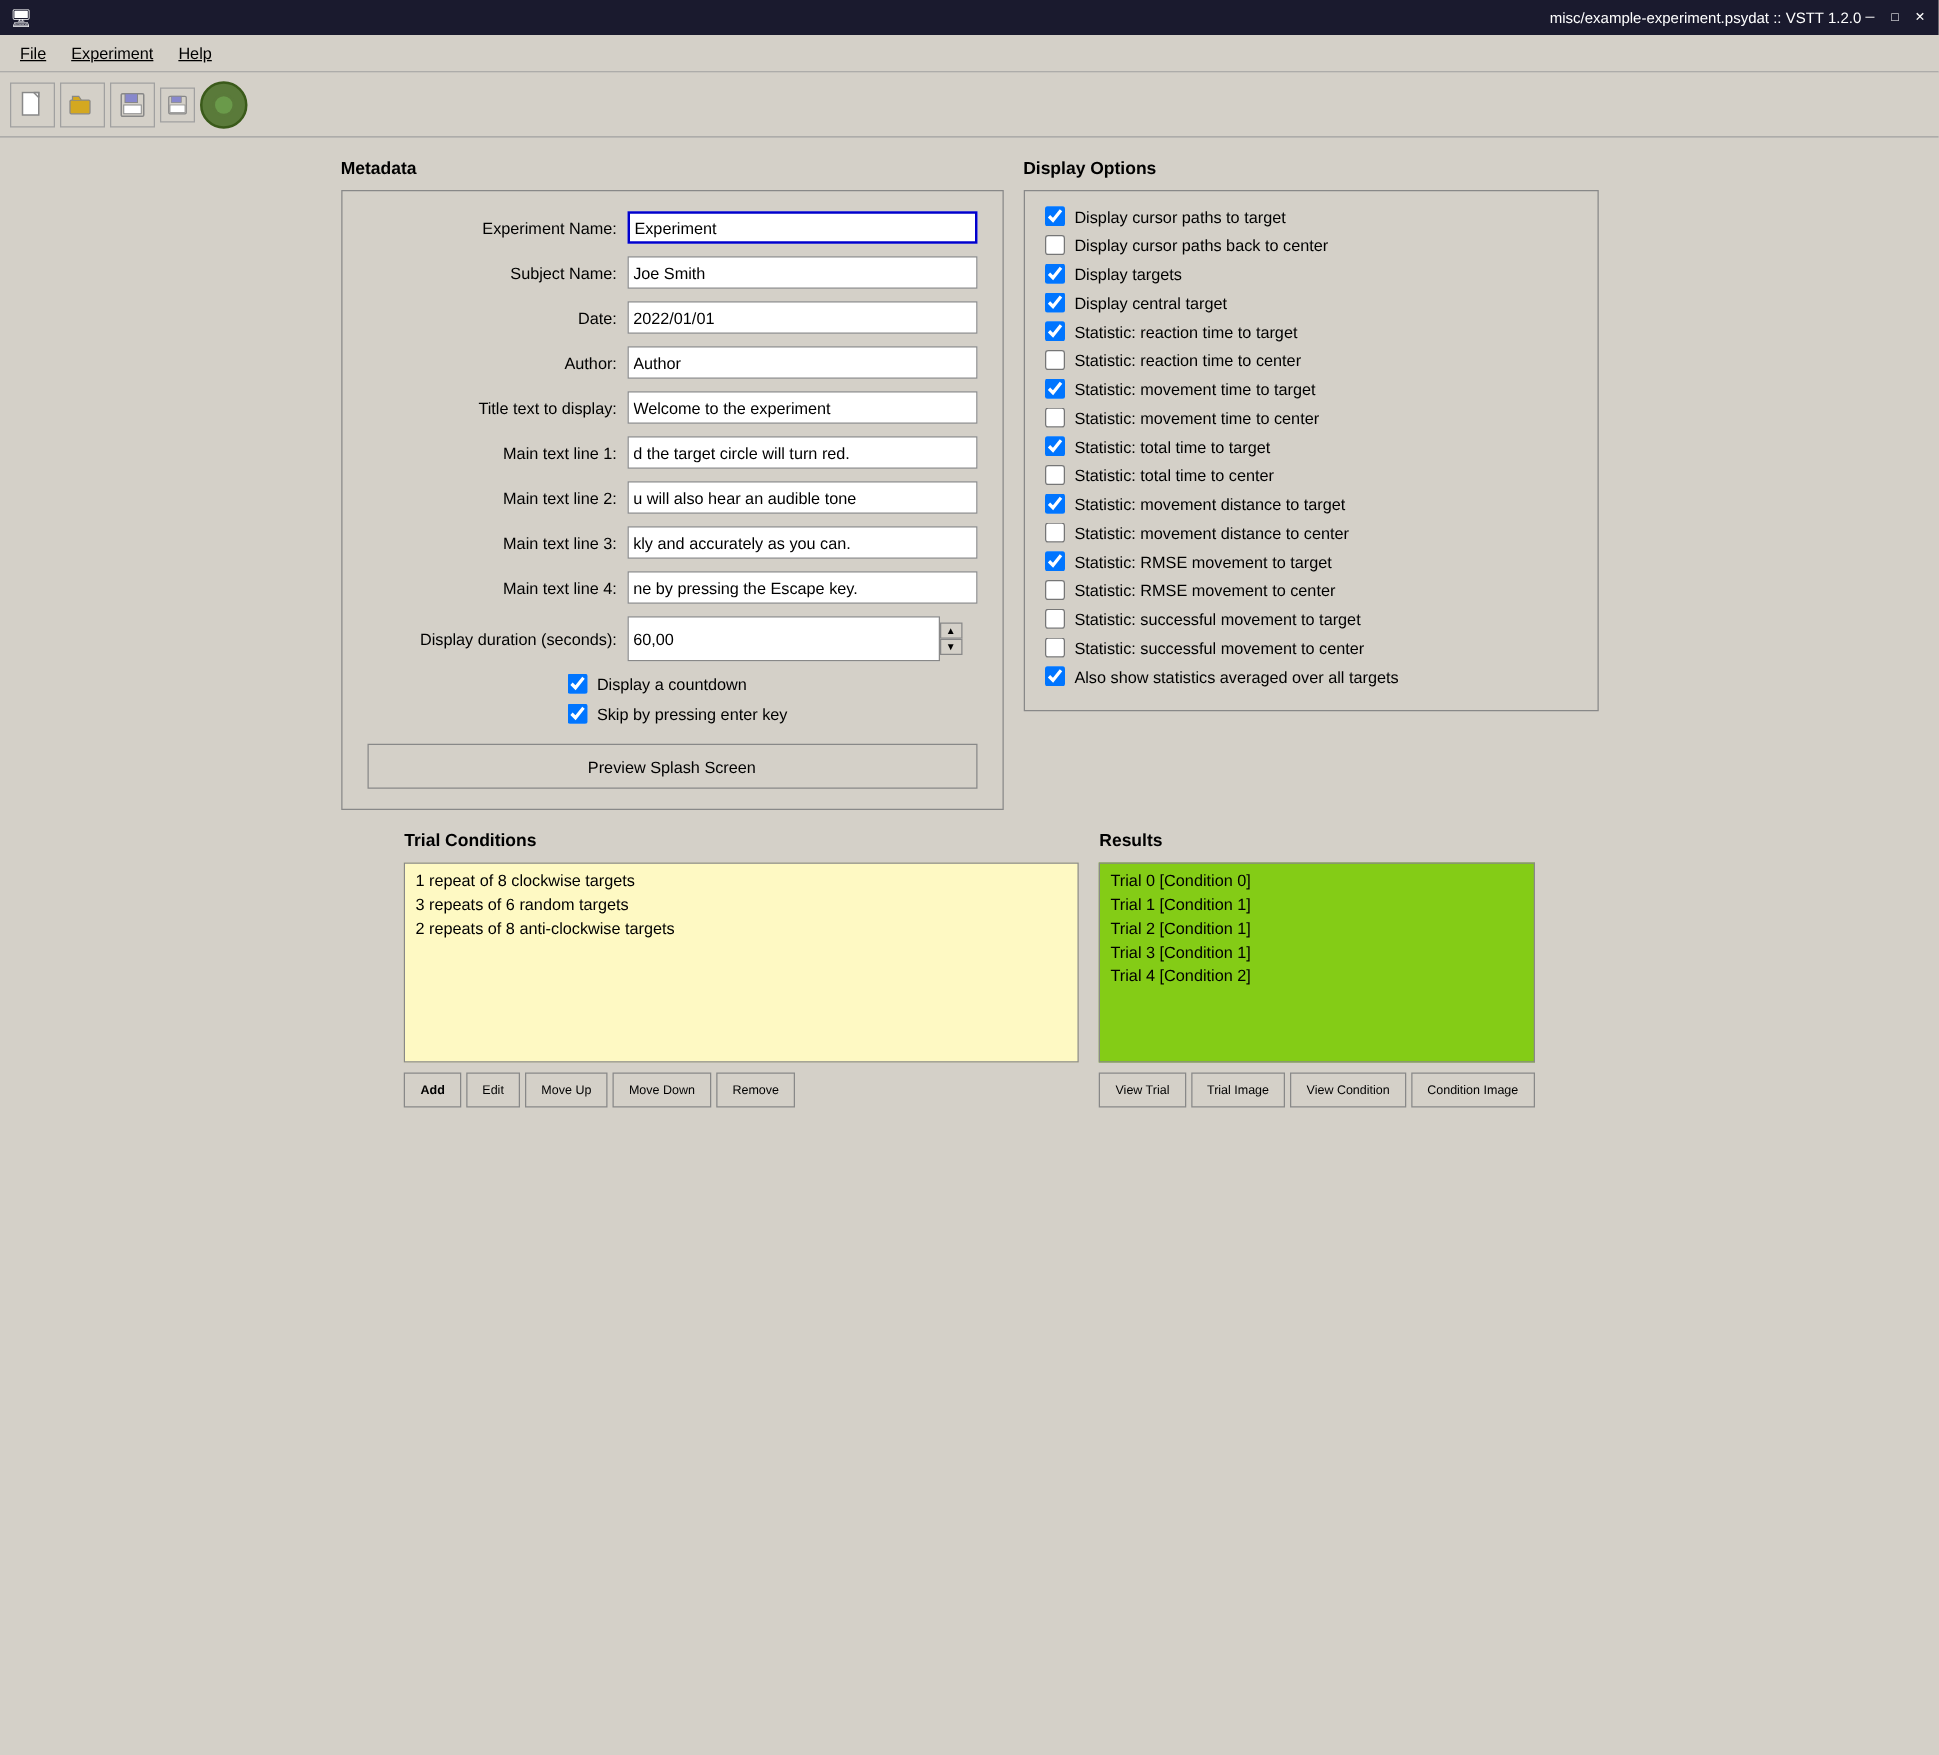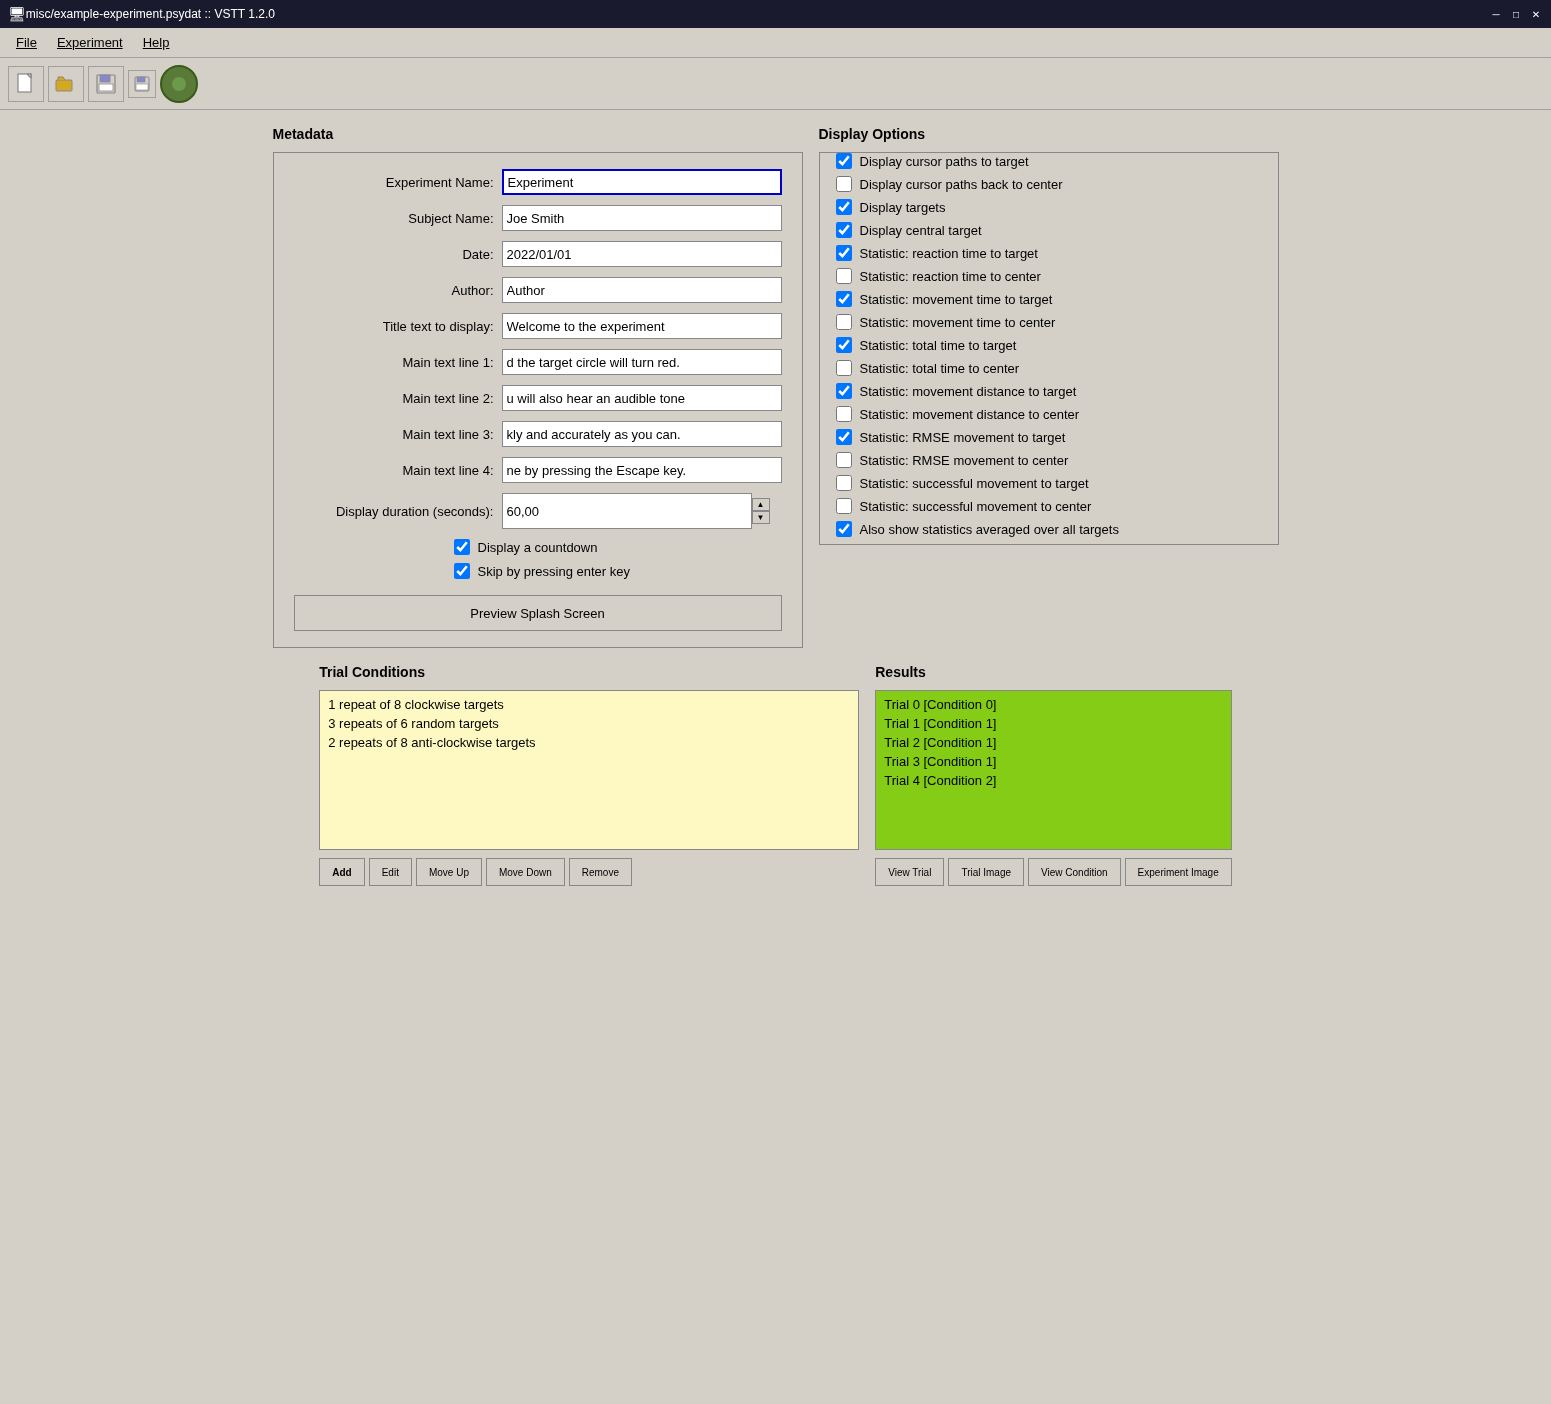--- a/index.html
+++ b/index.html
@@ -15,21 +15,21 @@
     .title-bar {
       background: #1a1a2e;
       color: #fff;
       height: 28px;
       display: flex;
       align-items: center;
       justify-content: space-between;
       padding: 0 8px;
       font-size: 12px;
     }
-    .title-bar-title { flex: 1; text-align: left; }
+    .title-bar-title { flex: 1; text-align: right; }
     .title-bar-controls { display: flex; gap: 6px; }
     .title-bar-controls span {
       width: 14px; height: 14px;
       display: inline-flex; align-items: center; justify-content: center;
       font-size: 10px; cursor: pointer; color: #fff;
     }
     .menu-bar {
       background: #d4d0c8;
       height: 30px;
       display: flex;
@@ -163,21 +163,21 @@
       border: 1px solid #888;
       font-size: 13px;
       cursor: pointer;
       margin-top: 8px;
     }
     .display-options-section {
       width: 460px;
     }
     .display-options-inner {
       border: 1px solid #888;
-      padding: 0 16px;
+      padding: 12px 16px;
       background: #d4d0c8;
     }
     .disp-row {
       display: flex;
       align-items: center;
       margin-bottom: 7px;
     }
     .disp-row input[type=checkbox] {
       width: 16px; height: 16px;
       margin-right: 8px;
@@ -476,19 +476,19 @@
           <div class="results-item">Trial 0 [Condition 0]</div>
           <div class="results-item">Trial 1 [Condition 1]</div>
           <div class="results-item">Trial 2 [Condition 1]</div>
           <div class="results-item">Trial 3 [Condition 1]</div>
           <div class="results-item">Trial 4 [Condition 2]</div>
         </div>
       <div class="btn-row">
         <button class="action-btn">View Trial</button>
         <button class="action-btn">Trial Image</button>
         <button class="action-btn">View Condition</button>
-        <button class="action-btn">Experiment Image</button>
+        <button class="action-btn">Condition Image</button>
       </div>
     </div>
 
   </div>
 
 </div>
 
 </body></html>

